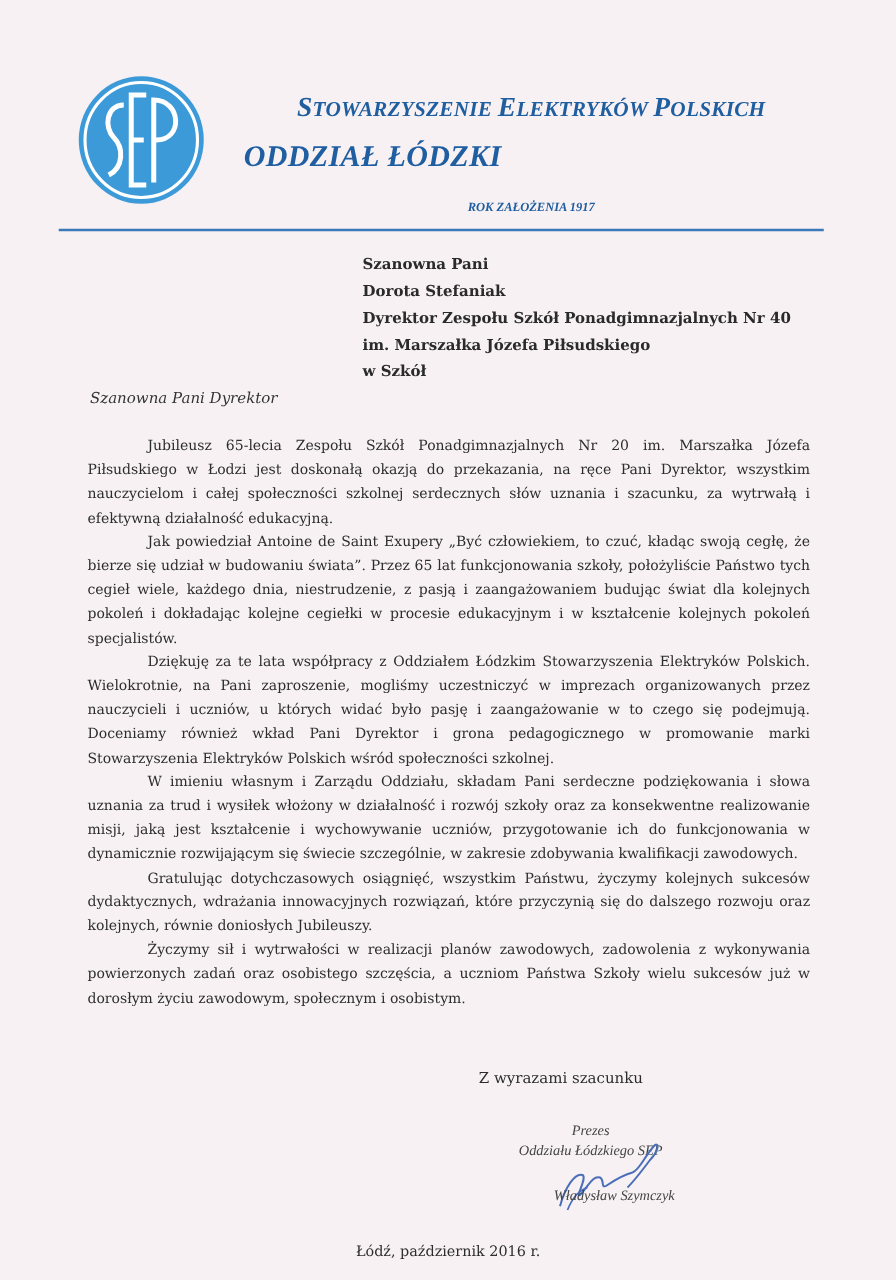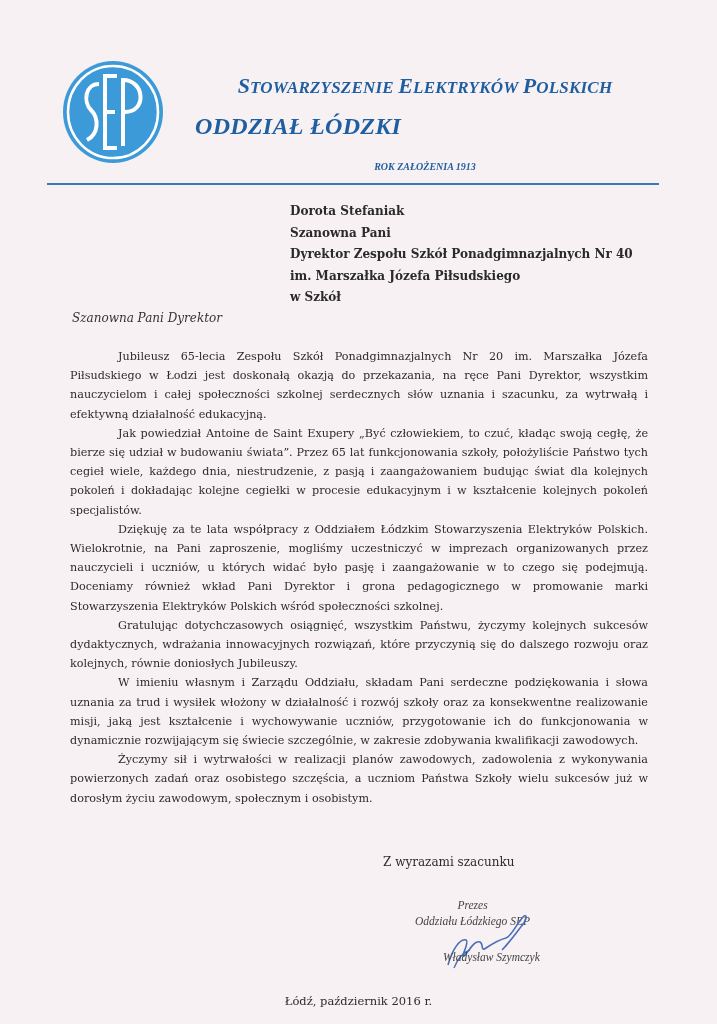--- a/index.html
+++ b/index.html
@@ -75,39 +75,39 @@
     <ellipse cx="52" cy="52" rx="45" ry="46" fill="none" stroke="#ffffff" stroke-width="2.5"></ellipse>
     <path d="M38 24 C24 24 22 42 30 50 C38 58 38 74 26 80" fill="none" stroke="#fff" stroke-width="4"></path>
     <path d="M56 16 L44 16 L44 88 L56 88 M44 52 L54 52" fill="none" stroke="#fff" stroke-width="4"></path>
     <path d="M62 86 L62 20 C84 20 86 52 64 52" fill="none" stroke="#fff" stroke-width="4"></path>
   </svg>
 
   <div class="org-name">
     <span class="cap">S</span><span>TOWARZYSZENIE </span><span class="cap">E</span><span>LEKTRYKÓW </span><span class="cap">P</span><span>OLSKICH</span>
   </div>
   <div class="branch">ODDZIAŁ ŁÓDZKI</div>
-  <div class="founded">ROK ZAŁOŻENIA 1913</div>
+  <div class="founded">ROK ZAŁOŻENIA 1917</div>
   <div class="rule"></div>
 
   <div class="recipient">
+    <div>Szanowna Pani</div>
     <div>Dorota Stefaniak</div>
-    <div>Szanowna Pani</div>
     <div>Dyrektor Zespołu Szkół Ponadgimnazjalnych Nr 40</div>
     <div>im. Marszałka Józefa Piłsudskiego</div>
     <div>w Szkół</div>
   </div>
 
   <div class="salutation">Szanowna Pani Dyrektor</div>
 
   <div class="body">
     <p>Jubileusz 65-lecia Zespołu Szkół Ponadgimnazjalnych Nr 20 im. Marszałka Józefa Piłsudskiego w Łodzi jest doskonałą okazją do przekazania, na ręce Pani Dyrektor, wszystkim nauczycielom i całej społeczności szkolnej serdecznych słów uznania i szacunku, za wytrwałą i efektywną działalność edukacyjną.</p>
     <p>Jak powiedział Antoine de Saint Exupery „Być człowiekiem, to czuć, kładąc swoją cegłę, że bierze się udział w budowaniu świata”. Przez 65 lat funkcjonowania szkoły, położyliście Państwo tych cegieł wiele, każdego dnia, niestrudzenie, z pasją i zaangażowaniem budując świat dla kolejnych pokoleń i dokładając kolejne cegiełki w procesie edukacyjnym i w kształcenie kolejnych pokoleń specjalistów.</p>
     <p>Dziękuję za te lata współpracy z Oddziałem Łódzkim Stowarzyszenia Elektryków Polskich. Wielokrotnie, na Pani zaproszenie, mogliśmy uczestniczyć w imprezach organizowanych przez nauczycieli i uczniów, u których widać było pasję i zaangażowanie w to czego się podejmują. Doceniamy również wkład Pani Dyrektor i grona pedagogicznego w promowanie marki Stowarzyszenia Elektryków Polskich wśród społeczności szkolnej.</p>
+    <p>W imieniu własnym i Zarządu Oddziału, składam Pani serdeczne podziękowania i słowa uznania za trud i wysiłek włożony w działalność i rozwój szkoły oraz za konsekwentne realizowanie misji, jaką jest kształcenie i wychowywanie uczniów, przygotowanie ich do funkcjonowania w dynamicznie rozwijającym się świecie szczególnie, w zakresie zdobywania kwalifikacji zawodowych.</p>
     <p>Gratulując dotychczasowych osiągnięć, wszystkim Państwu, życzymy kolejnych sukcesów dydaktycznych, wdrażania innowacyjnych rozwiązań, które przyczynią się do dalszego rozwoju oraz kolejnych, równie doniosłych Jubileuszy.</p>
-    <p>W imieniu własnym i Zarządu Oddziału, składam Pani serdeczne podziękowania i słowa uznania za trud i wysiłek włożony w działalność i rozwój szkoły oraz za konsekwentne realizowanie misji, jaką jest kształcenie i wychowywanie uczniów, przygotowanie ich do funkcjonowania w dynamicznie rozwijającym się świecie szczególnie, w zakresie zdobywania kwalifikacji zawodowych.</p>
     <p>Życzymy sił i wytrwałości w realizacji planów zawodowych, zadowolenia z wykonywania powierzonych zadań oraz osobistego szczęścia, a uczniom Państwa Szkoły wielu sukcesów już w dorosłym życiu zawodowym, społecznym i osobistym.</p>
   </div>
 
   <div class="closing">Z wyrazami szacunku</div>
 
   <div class="sig-title">
     <div>Prezes</div>
     <div>Oddziału Łódzkiego SEP</div>
   </div>
 

